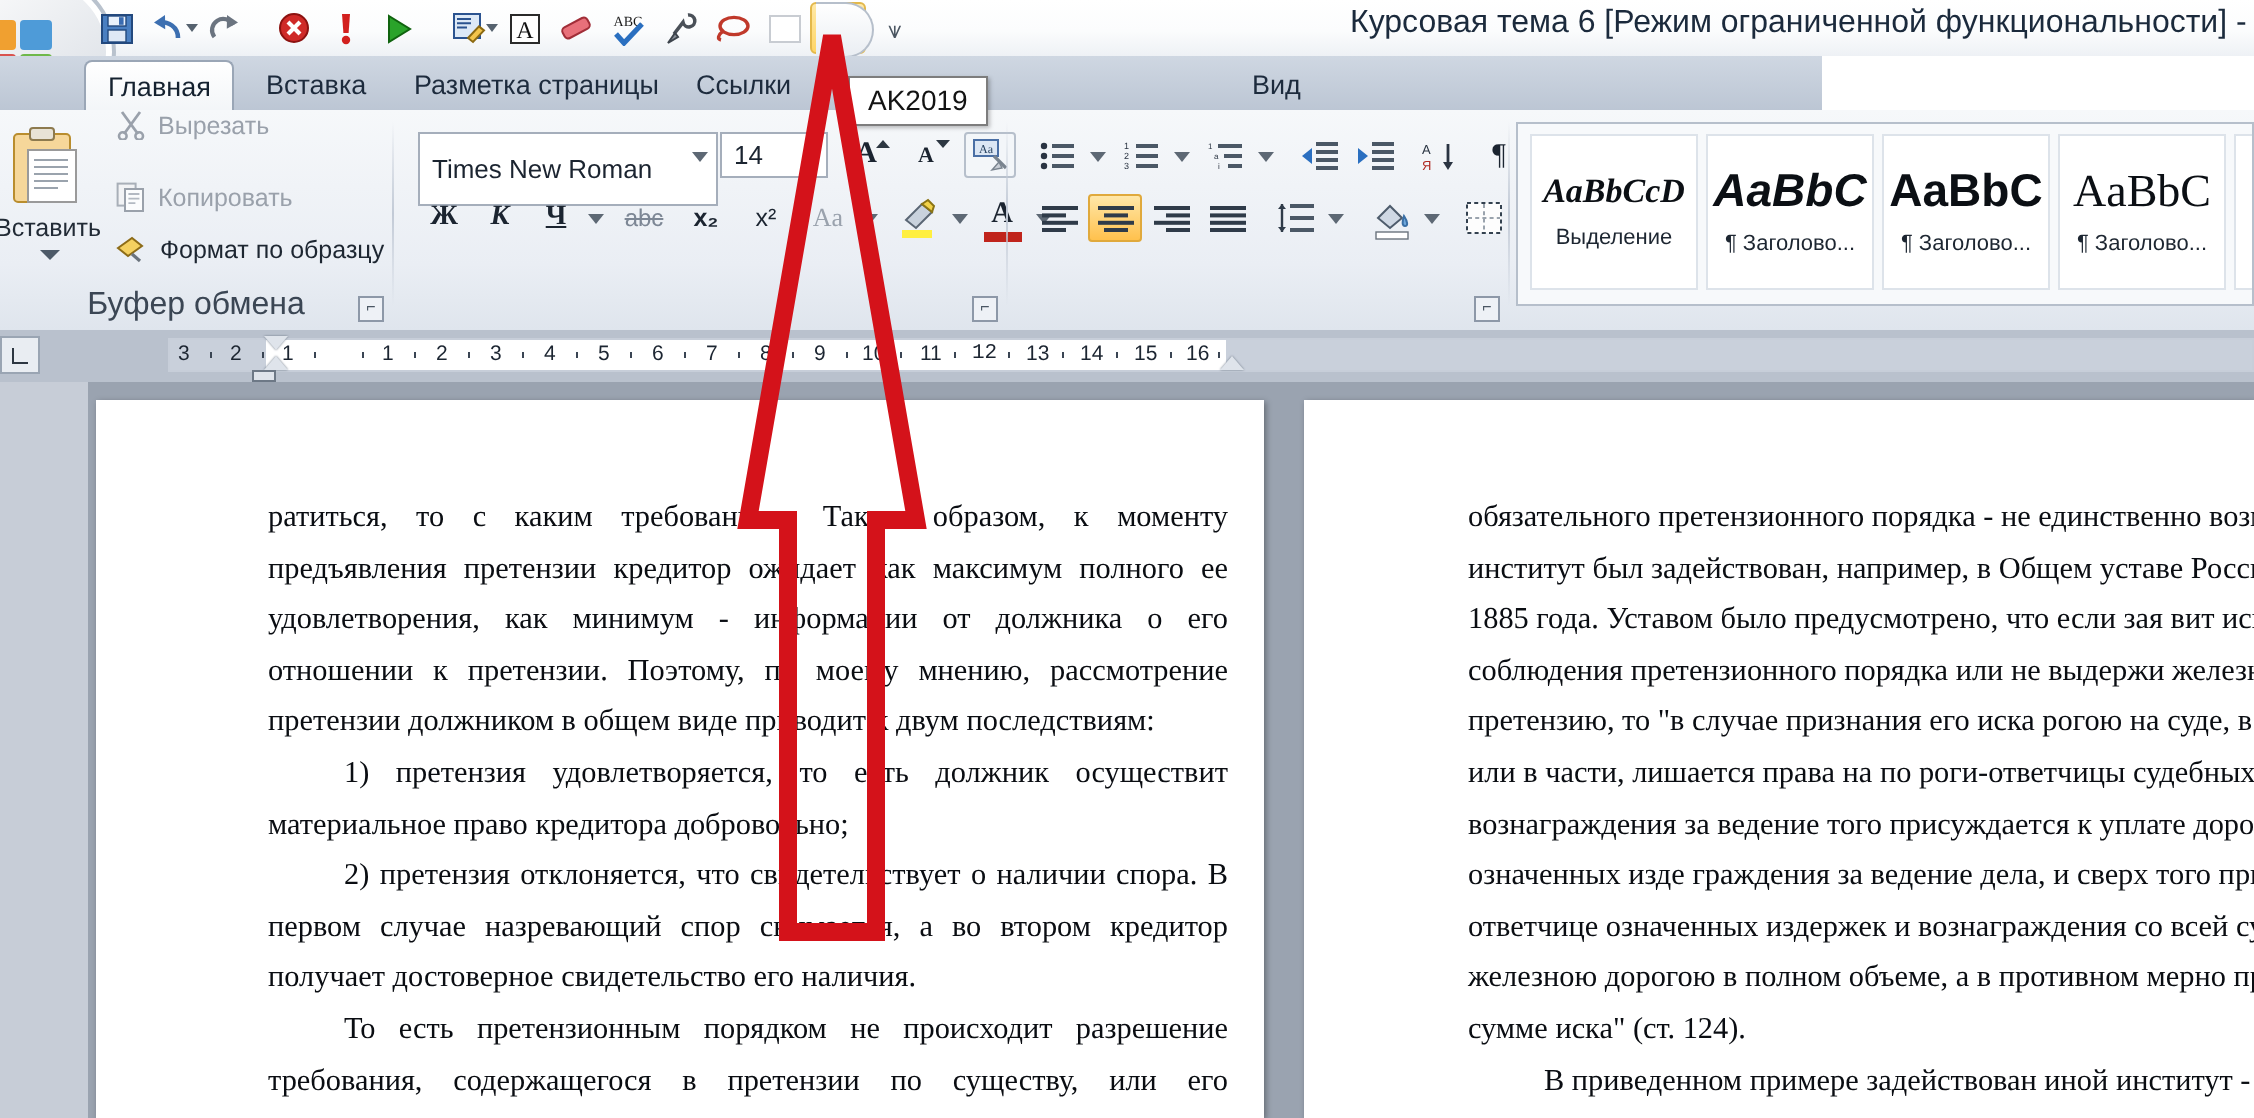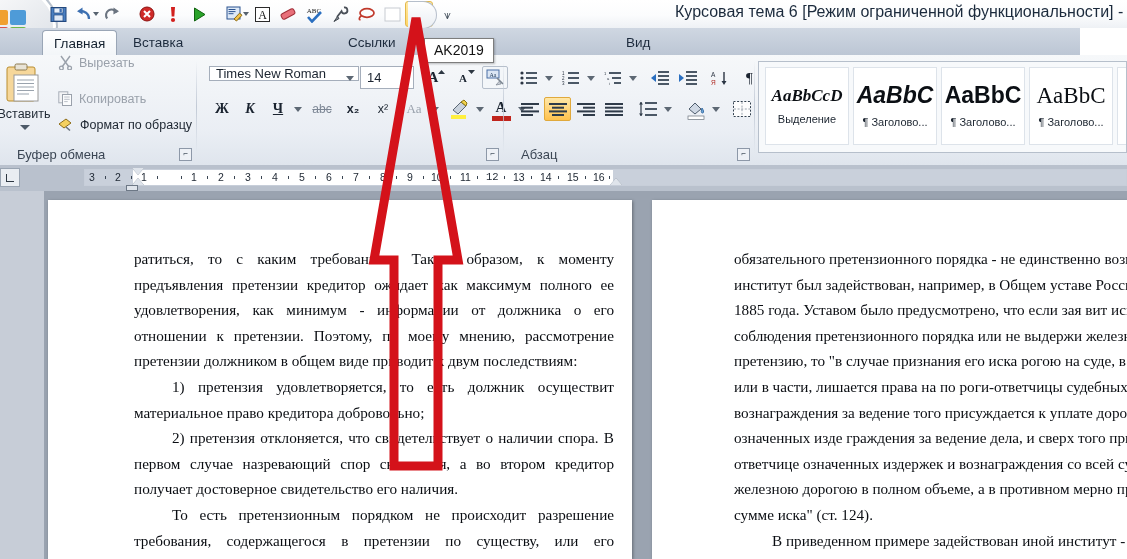--- a/index.html
+++ b/index.html
@@ -60,21 +60,21 @@
   .qat-tail{
     position:absolute;left:408px;top:1px;width:28px;height:26px;
     border:1px solid #b6bfcb;border-left:none;border-radius:0 16px 16px 0;
     background:linear-gradient(to bottom,#ffffff,#eaeef3);
   }
   .qat-drop{
     position:absolute;left:444px;top:8px;color:#4a5561;font-size:12px;
   }
   
   .tabstrip{
-    position:absolute;left:0;top:28px;width:1080px;height:27px;
+    position:absolute;left:0;top:28px;width:911px;height:27px;
     background:linear-gradient(to bottom,#cfd7e2 0%,#bcc6d4 100%);
     border-bottom:1px solid #9aa6b6;
   }
   .tab{
     position:absolute;top:2px;height:25px;line-height:25px;
     font-size:13.5px;color:#1d2b3d;padding:0 11px;white-space:nowrap;
   }
   .tab.active{
     background:linear-gradient(to bottom,#ffffff,#f2f5f8);
     border:1px solid #9aa6b6;border-bottom:none;border-radius:4px 4px 0 0;
@@ -85,22 +85,22 @@
     position:absolute;left:0;top:55px;width:1127px;height:110px;
     background:linear-gradient(to bottom,#f6f8fa 0%,#eaeef4 70%,#dfe5ed 100%);
     border-bottom:1px solid #a9b4c2;
   }
   .group{position:absolute;top:0;height:110px;}
   .group-sep{
     position:absolute;top:6px;width:1px;height:92px;
     background:linear-gradient(to bottom,rgba(0,0,0,0),#c2cad6,rgba(0,0,0,0));
   }
   .group-label{
-    position:absolute;bottom:3px;width:100%;text-align:left;
-    font-size:13px;color:#3b4654;padding-left:17px;
+    position:absolute;bottom:3px;width:100%;text-align:center;
+    font-size:16px;color:#3b4654;
   }
   .dialog-launcher{
     position:absolute;bottom:4px;right:4px;width:11px;height:11px;
     border:1px solid #8d98a8;background:#eef1f6;font-size:8px;color:#4a5663;
     text-align:center;line-height:10px;
   }
   
   .clip-paste-icon{position:absolute;left:6px;top:8px;width:34px;height:40px;}
   .clip-paste-label{
     position:absolute;left:-6px;top:52px;width:60px;text-align:center;
@@ -348,20 +348,21 @@
       <circle cx="8.5" cy="12.2" r="1" fill="#221d05"></circle>
     </svg>
   </div>
 </div>
 <div class="qat-tail"></div>
 <div class="qat-drop">⩛</div>
 
 <div class="tabstrip">
   <div class="tab active" style="left:42px;">Главная</div>
   <div class="tab" style="left:122px;">Вставка</div>
+  <div class="tab" style="left:196px;">Разметка страницы</div>
   <div class="tab" style="left:337px;">Ссылки</div>
   <div class="tab" style="left:405px;">Рассылки</div>
   <div class="tab" style="left:615px;">Вид</div>
 </div>
 
 <div class="ribbon">
 
   <div class="group" style="left:0;width:196px;">
     <div class="clip-paste-icon">
       <svg width="34" height="40" viewBox="0 0 34 40">
@@ -399,21 +400,21 @@
       </svg>
       <span>Формат по образцу</span>
     </div>
 
     <div class="group-label">Буфер обмена</div>
     <div class="dialog-launcher">⌐</div>
   </div>
   <div class="group-sep" style="left:196px;"></div>
 
   <div class="group" style="left:197px;width:306px;">
-    <div class="fontbox" style="left:12px;top:11px;width:150px;height:15px;">
+    <div class="fontbox" style="left:12px;top:11px;width:150px;height:37px;">
       <span>Times New Roman</span>
       <svg style="position:absolute;right:4px;top:9px;" width="8" height="5" viewBox="0 0 8 5">
           <path d="M0 0 L8 0 L4 5 Z" fill="#5d6874"></path>
         </svg>
     </div>
     <div class="fontbox" style="left:163px;top:11px;width:54px;height:23px;">
       <span>14</span>
     </div>
     <div class="rb-btn" style="left:222px;top:11px;width:28px;height:23px;">
       <span style="font-family:'Liberation Serif',serif;font-weight:bold;font-size:15px;">A</span>
@@ -642,21 +643,20 @@
         <rect x="0.5" y="0.5" width="17" height="15" fill="#fdfdfd" stroke="#33414f" stroke-dasharray="2 1.6"></rect>
         <path d="M9 1 L9 15 M1 8 L17 8" stroke="#9aa3ad" stroke-dasharray="2 1.6"></path>
       </svg>
     </div>
     <div class="rb-btn" style="left:251px;top:42px;width:13px;height:24px;">
         <svg width="8" height="5" viewBox="0 0 8 5">
           <path d="M0 0 L8 0 L4 5 Z" fill="#5d6874"></path>
         </svg>
       </div>
 
-    <div class="group-label">Абзац</div>
     <div class="dialog-launcher">⌐</div>
   </div>
   <div class="group-sep" style="left:754px;"></div>
 
   <div class="gallery">
     <div class="style-item" style="left:6px;">
       <div class="style-sample" style="font-family:'Liberation Serif',serif;font-style:italic;font-weight:bold;font-size:17px;">AaBbCcD</div>
       <div class="style-name">Выделение</div>
     </div>
     <div class="style-item" style="left:94px;">

